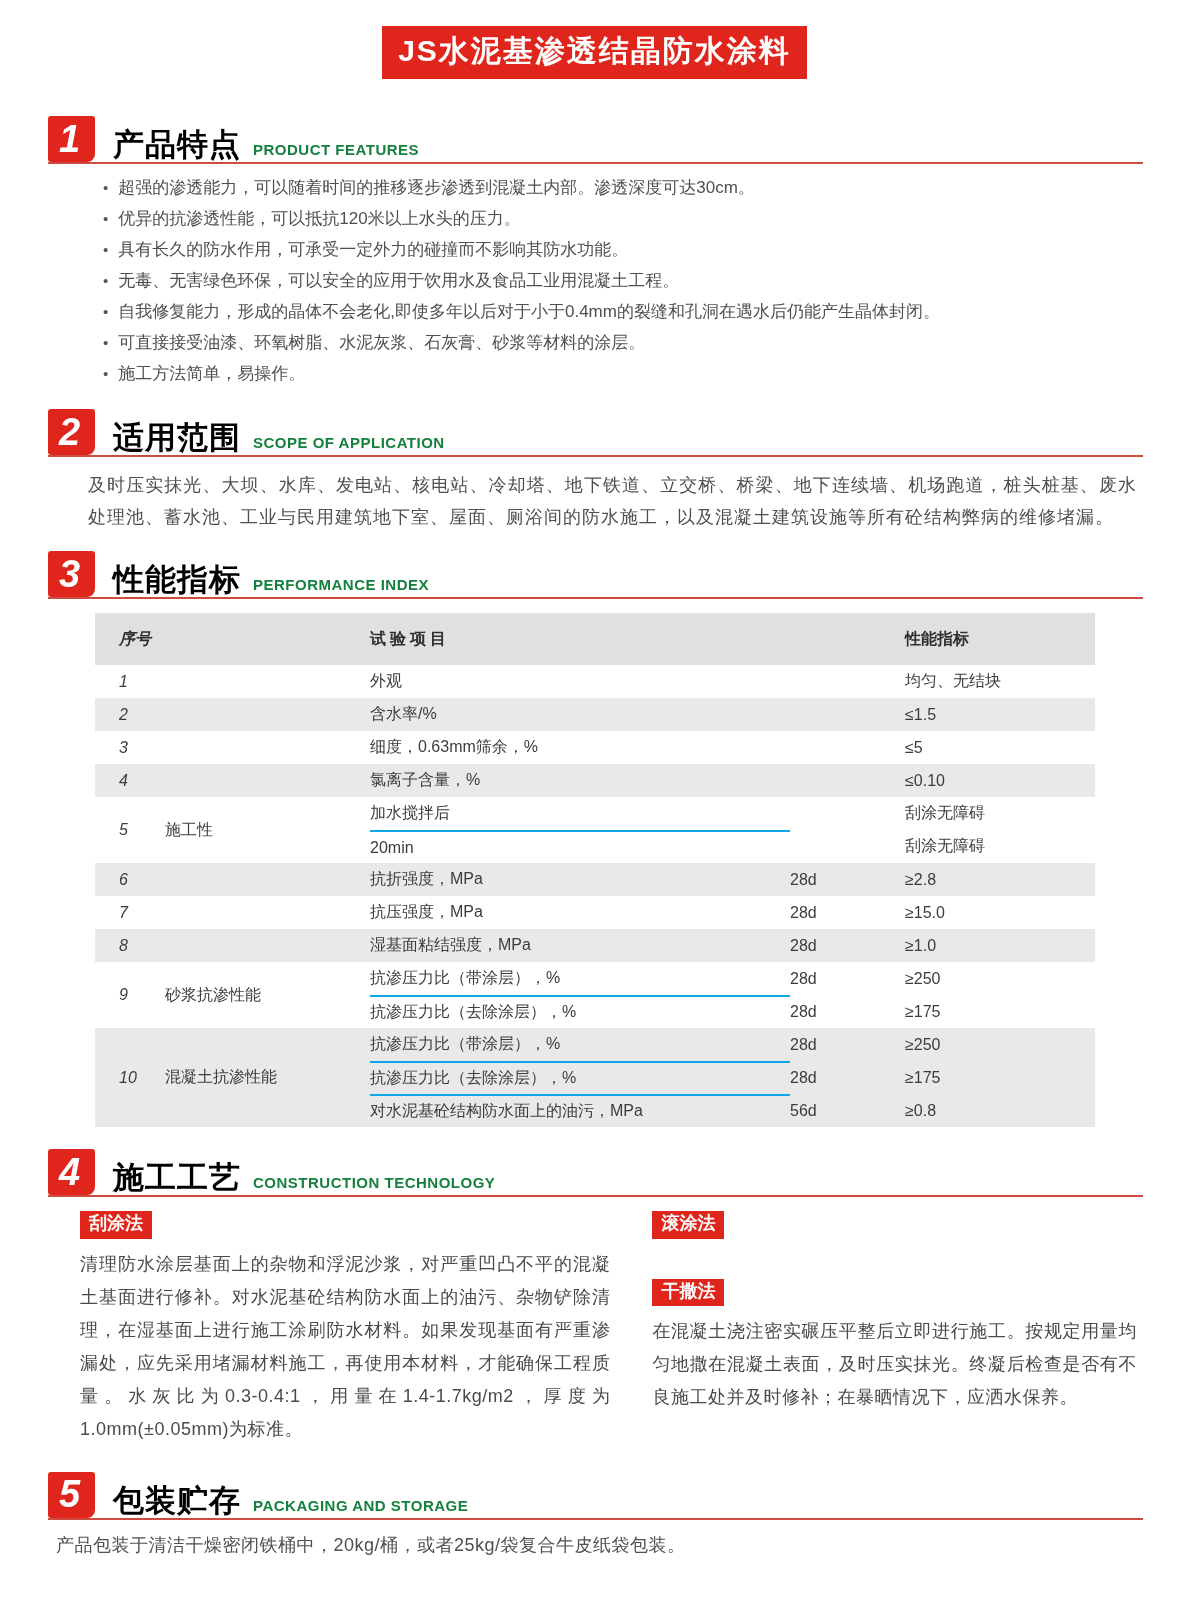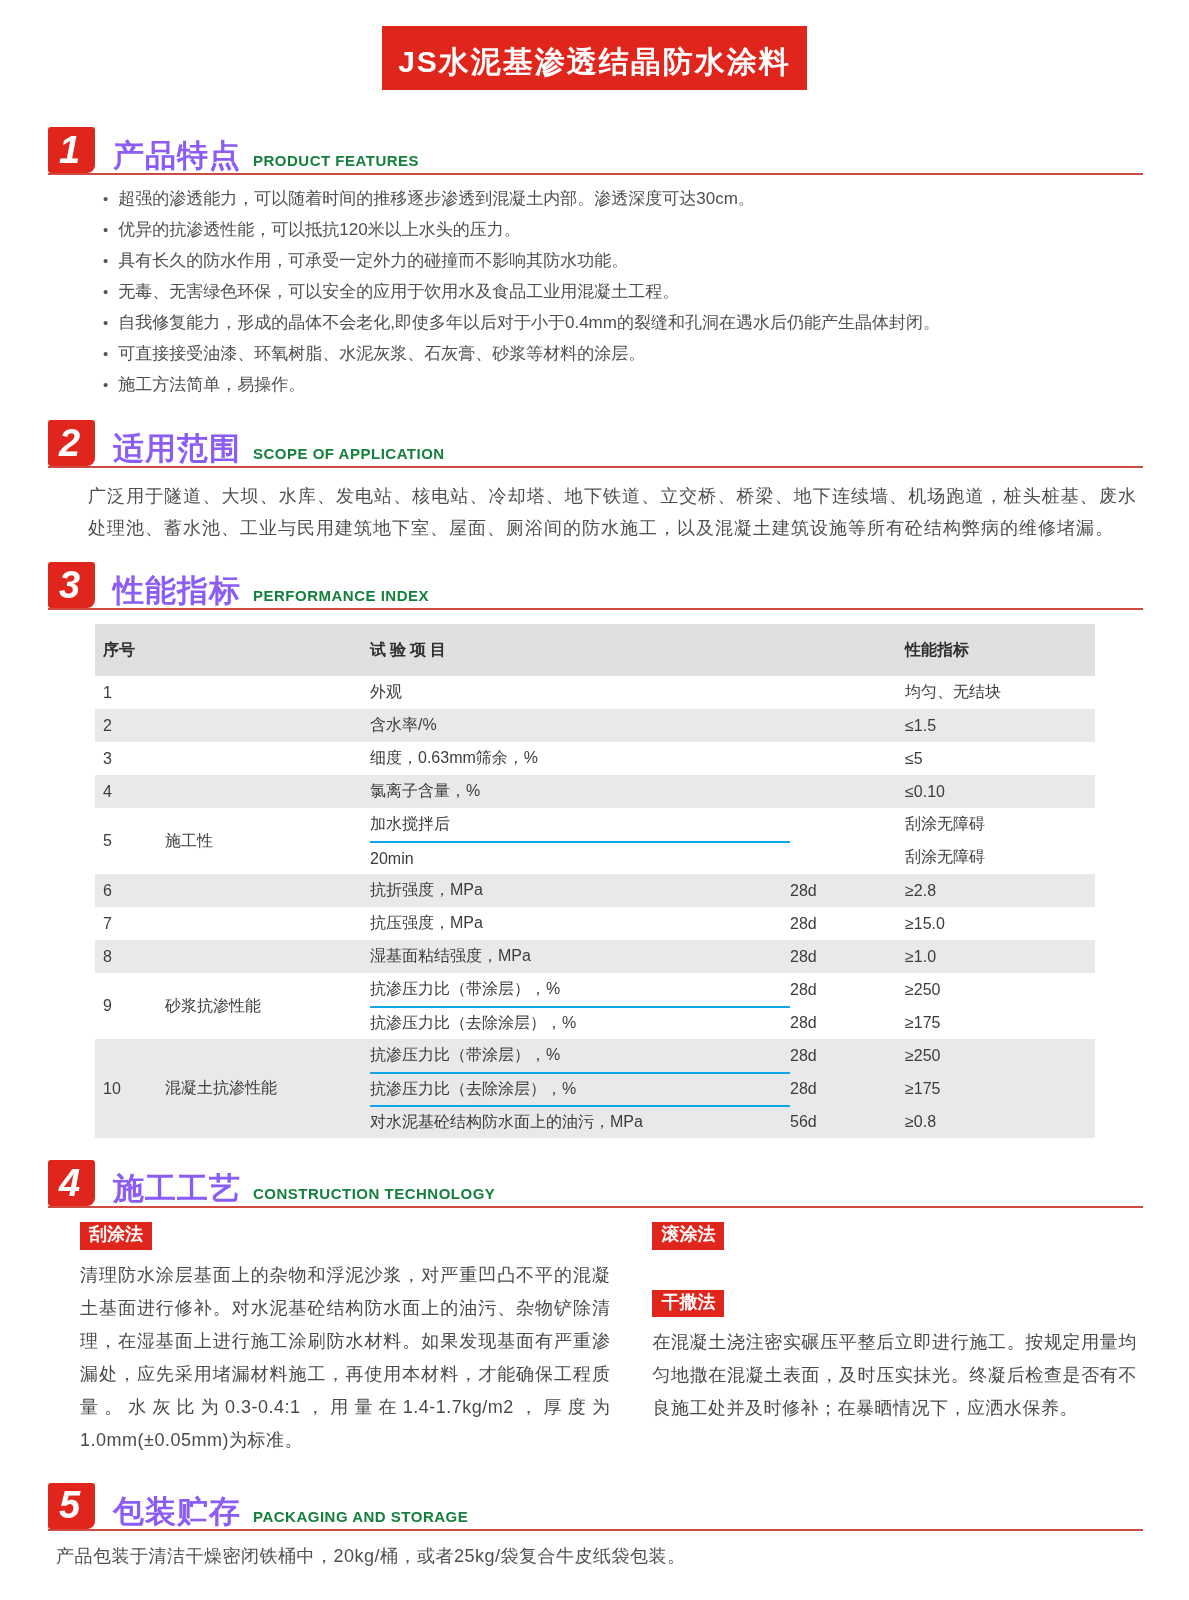--- a/index.html
+++ b/index.html
@@ -8,37 +8,37 @@
     position:relative; width:1189px; height:1600px; margin:0 auto;
     background:#ffffff; overflow:hidden;
     font-family:"Liberation Sans","DejaVu Sans",sans-serif;
     color:#4a4a4a;
   }
   
   .banner {
     margin:26px auto 0; width:fit-content;
     background:#e0261c; color:#ffffff;
     font-size:30px; font-weight:bold; letter-spacing:2px;
-    padding:16px 16px 7px;
+    padding:5px 16px 7px;
   }
   
   .sec {
     margin:0 46px 0 48px;
     display:flex; align-items:flex-end;
     border-bottom:2px solid #cf4b41;
   }
   .sec-num {
     flex:0 0 auto; width:47px; height:46px; margin-bottom:0;
     background:#e0261c; color:#ffffff; border-radius:3px 3px 8px 3px;
     font-size:38px; font-weight:bold; font-style:italic;
     display:flex; align-items:center; justify-content:center;
     padding-right:4px;
   }
   .sec-title {
-    color:#8b5cf6; font-size:31px; font-weight:bold;
+    color:#000000; font-size:31px; font-weight:bold;
     margin:0 12px 2px 18px; letter-spacing:1px; line-height:1;
   }
   .sec-sub {
     color:#15803d; font-size:15px; font-weight:bold;
     margin-bottom:5px; letter-spacing:0.5px; line-height:1;
   }
   
   .bullets { margin:12px 60px 0 103px; list-style:none; }
   .bullets li {
     font-size:17px; line-height:23px; color:#4f4f4f;
@@ -48,21 +48,21 @@
   
   .para {
     margin:12px 52px 0 88px; font-size:18px; line-height:32px;
     color:#4f4f4f; letter-spacing:1px; text-align:justify;
   }
   
   .ptable { margin:14px 0 0 95px; width:1000px; font-size:16px; color:#3c3c3c; }
   .trow { display:grid; grid-template-columns:70px 205px 1fr; }
   .trow.shade { background:#e9e9e9; }
   .trow.thead { background:#e0e0e0; font-weight:bold; color:#2f2f2f; }
-  .cell.no { padding-left:8px; display:flex; align-items:center; }
+  .cell.no { padding-left:24px; display:flex; align-items:center;font-style:italic; }
   .cell.grp { display:flex; align-items:center; }
   .tbody {}
   .sub { display:grid; grid-template-columns:420px 115px 1fr; align-items:center; height:33px; }
   .thead .sub { height:52px; }
   .thead .ci { letter-spacing:4px; }
   .sub + .sub .ci { border-top:2px solid #0ea5e9; }
   .ci { height:100%; display:flex; align-items:center; padding-right:58px; }
   .ca, .cv { height:100%; display:flex; align-items:center; }
   
   .methods { margin:14px 52px 0 80px; display:flex; gap:42px; }
@@ -125,21 +125,21 @@
         <span>施工方法简单，易操作。</span>
       </li>
   </ul>
 
   <div class="spacer-s2"></div>
   <div class="sec">
     <div class="sec-num">2</div>
     <div class="sec-title">适用范围</div>
     <div class="sec-sub">SCOPE OF APPLICATION</div>
   </div>
-  <p class="para">广泛用于隧道、大坝、水库、发电站、核电站、冷却塔、地下铁道、立交桥、桥梁、地下连续墙、机场跑道，桩头桩基、废水处理池、蓄水池、工业与民用建筑地下室、屋面、厕浴间的防水施工，以及混凝土建筑设施等所有砼结构弊病的维修堵漏。</p>
+  <p class="para">及时压实抹光、大坝、水库、发电站、核电站、冷却塔、地下铁道、立交桥、桥梁、地下连续墙、机场跑道，桩头桩基、废水处理池、蓄水池、工业与民用建筑地下室、屋面、厕浴间的防水施工，以及混凝土建筑设施等所有砼结构弊病的维修堵漏。</p>
 
   <div class="spacer-s3"></div>
   <div class="sec">
     <div class="sec-num">3</div>
     <div class="sec-title">性能指标</div>
     <div class="sec-sub">PERFORMANCE INDEX</div>
   </div>
 
   <div class="ptable">
 

